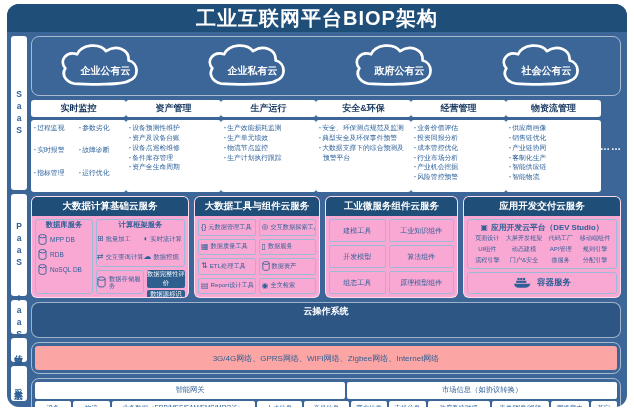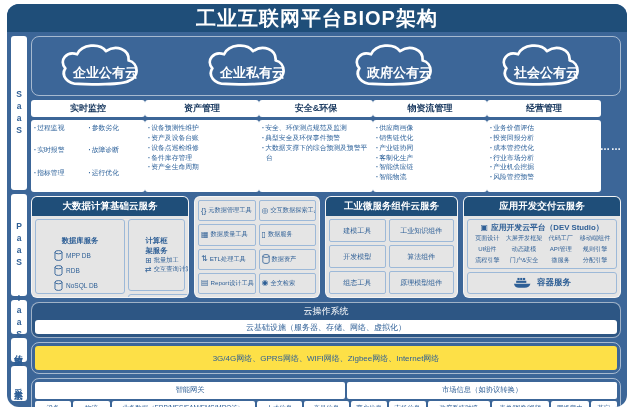--- a/index.html
+++ b/index.html
@@ -17,42 +17,42 @@
              writing-mode:vertical-lr;text-orientation:upright;letter-spacing:2px;}
   .sb-saas{height:154px}.sb-paas{height:102px}.sb-iaas{height:34px}.sb-trans{height:24px}.sb-coll{height:35px}
   
   .content{flex:1;display:flex;flex-direction:column;gap:4px;min-width:0;}
   .sec{border:1px solid rgba(255,255,255,.55);border-radius:8px;}
   
   .sec-clouds{height:58px;display:flex;align-items:center;justify-content:space-around;flex:none;}
   .cloud{position:relative;width:128px;height:50px;}
   .cloud svg{width:100%;height:100%;display:block;}
   .cloud-label{position:absolute;left:0;right:0;top:23px;text-align:center;color:#fff;
-               font-size:13px;font-weight:bold;}
+               font-size:10px;font-weight:bold;}
   
   .sec-saas{height:92px;display:flex;gap:0;flex:none;}
   .scol{flex:1;display:flex;flex-direction:column;gap:3px;min-width:0;}
   .scol-h{background:#fff;border-radius:3px;text-align:center;font-size:9px;font-weight:bold;
           color:#17375e;padding:2px 0;flex:none;}
   .scol-b{background:#fff;border-radius:3px;flex:1;padding:3px 2px 2px 3px;font-size:6.8px;
           color:#2f639b;line-height:1.5;overflow:hidden;}
   .it{display:block;padding-left:4px;text-indent:-4px;line-height:1.45;}
   .it::before{content:"·";margin-right:1px;font-weight:bold;}
   .grid2{display:grid;grid-template-columns:1fr 1fr;column-gap:0;}
   .saas-more{width:20px;flex:none;color:#fff;font-weight:bold;font-size:10px;
              display:flex;align-items:center;justify-content:center;letter-spacing:1px;}
   
   .sec-paas{height:102px;display:flex;gap:5px;flex:none;}
   .pbox{border:1px solid rgba(255,255,255,.6);border-radius:6px;overflow:hidden;
-        display:flex;flex-direction:column;background:#e5e5e5;}
+        display:flex;flex-direction:column;background:#f9a8d4;}
   .pb1{width:156px;flex:none}.pb2{width:124px;flex:none}.pb3{width:156px;flex:none}.pb4{flex:1}
   .pbox-h{background:#1f4e79;color:#fff;font-weight:bold;font-size:9.5px;text-align:center;
           padding:3px 0;flex:none;}
   .pbox-b{flex:1;padding:3px;display:flex;gap:3px;min-height:0;}
-  .sub{border:1px solid #9db9d8;border-radius:3px;padding:16px;}
+  .sub{border:1px solid #9db9d8;border-radius:3px;padding:0;}
   .sub-t{font-size:7.3px;font-weight:bold;color:#2e5f96;text-align:center;}
   .dbsvc{width:56px;flex:none;display:flex;flex-direction:column;}
   .dbrow{display:flex;align-items:center;gap:3px;font-size:6.5px;color:#2e5f96;margin-top:4px;padding-left:2px;}
   .b1right{flex:1;display:flex;flex-direction:column;gap:3px;min-width:0;}
   .compute{flex:1;display:flex;flex-direction:column;}
   .cgrid{flex:1;display:grid;grid-template-columns:1.05fr 1fr;align-items:center;}
   .cit{display:flex;align-items:center;gap:2px;font-size:6.3px;color:#2e5f96;white-space:nowrap;}
   .ic{font-size:8px;line-height:1;color:#2e5f96;}
   .b1bottom{display:flex;gap:3px;height:24px;flex:none;}
   .storage{width:46px;flex:none;display:flex;align-items:center;gap:3px;font-size:6.3px;
@@ -72,26 +72,26 @@
   .dev-grid{flex:1;display:grid;grid-template-columns:1fr 1.25fr 1fr 1.1fr;align-items:center;
             font-size:6.1px;color:#2e5f96;text-align:center;}
   .containerbox{border:1px solid #9db9d8;border-radius:3px;height:20px;flex:none;
                 display:flex;align-items:center;justify-content:center;gap:5px;
                 font-size:8.5px;font-weight:bold;color:#2e5f96;}
   .mgrid{flex:1;display:grid;grid-template-columns:1fr 1.15fr;gap:3px;}
   .mitem{border:1px solid #9db9d8;border-radius:2px;display:flex;align-items:center;
          justify-content:center;font-size:7px;color:#2e5f96;text-align:center;}
   
   .sec-iaas{height:34px;background:#2d5684;display:flex;flex-direction:column;flex:none;overflow:hidden;}
-  .iaas-h{color:#fff;font-weight:normal;font-size:9px;text-align:center;padding:2px 0;flex:none;}
+  .iaas-h{color:#fff;font-weight:bold;font-size:9px;text-align:center;padding:2px 0;flex:none;}
   .iaas-b{background:#fff;border-radius:3px;margin:0 3px 3px;flex:1;display:flex;align-items:center;
           justify-content:center;font-size:8px;color:#2e5f96;}
   
   .sec-trans{height:24px;padding:3px;flex:none;}
-  .trans-b{background:#fde047;border-radius:3px;height:100%;display:flex;align-items:center;
+  .trans-b{background:#fca5a5;border-radius:3px;height:100%;display:flex;align-items:center;
            justify-content:center;font-size:8px;color:#2e5f96;}
   
   .sec-coll{height:35px;padding:3px;display:flex;flex-direction:column;gap:2px;flex:none;}
   .coll-row{display:flex;gap:2px;flex:1;min-height:0;}
   .cbox{background:#fff;border-radius:2px;display:flex;align-items:center;justify-content:center;
         font-size:7.3px;color:#2e5f96;white-space:nowrap;overflow:hidden;padding:0 1px;}
   .gw{flex:1.15}.cmp{flex:1}
   .coll-row2 .cbox{font-size:6.4px;flex:1;}
   .coll-row2 .c2{flex:4.1}.coll-row2 .c3{flex:1.25}.coll-row2 .c4{flex:1.25}
   .coll-row2 .c7{flex:1.75}.coll-row2 .c8{flex:1.6}.coll-row2 .c9{flex:1.05}.coll-row2 .c10{flex:0.7}
@@ -157,47 +157,56 @@
           <div class="scol-h">资产管理</div>
           <div class="scol-b">
             <span class="it">设备预测性维护</span>
             <span class="it">资产及设备台账</span>
             <span class="it">设备点巡检维修</span>
             <span class="it">备件库存管理</span>
             <span class="it">资产全生命周期</span>
           </div>
         </div>
         <div class="scol">
+          <div class="scol-h">生产运行</div>
+          <div class="scol-b">
+            <span class="it">生产效能损耗监测</span>
+            <span class="it">生产单元绩效</span>
+            <span class="it">物流节点监控</span>
+            <span class="it">生产计划执行跟踪</span>
+          </div>
+        </div>
+        <div class="scol">
           <div class="scol-h">安全&amp;环保</div>
           <div class="scol-b">
             <span class="it">安全、环保测点规范及监测</span>
             <span class="it">典型安全及环保事件预警</span>
             <span class="it">大数据支撑下的综合预测及预警平台</span>
+          </div>
+        </div>
+        <div class="scol">
+          <div class="scol-h">经营管理</div>
+          <div class="scol-b">
+            <span class="it">业务价值评估</span>
+            <span class="it">投资回报分析</span>
+            <span class="it">成本管控优化</span>
+            <span class="it">行业市场分析</span>
+            <span class="it">产业机会挖掘</span>
+            <span class="it">风险管控预警</span>
           </div>
         </div>
         <div class="scol">
           <div class="scol-h">物资流管理</div>
           <div class="scol-b">
             <span class="it">供应商画像</span>
             <span class="it">销售链优化</span>
             <span class="it">产业链协同</span>
             <span class="it">客制化生产</span>
             <span class="it">智能供应链</span>
             <span class="it">智能物流</span>
-          </div>
-        </div>
-        <div class="scol">
-          <div class="scol-h">经营管理</div>
-          <div class="scol-b">
-            <span class="it">业务价值评估</span>
-            <span class="it">投资回报分析</span>
-            <span class="it">成本管控优化</span>
-            <span class="it">行业市场分析</span>
-            <span class="it">产业机会挖掘</span>
-            <span class="it">风险管控预警</span>
           </div>
         </div>
         <div class="saas-more">……</div>
       </div>
 
       <div class="sec-paas">
         <div class="pbox pb1">
           <div class="pbox-h">大数据计算基础云服务</div>
           <div class="pbox-b">
             <div class="sub dbsvc">
@@ -257,20 +266,21 @@
                 <div class="tags">
                   <div class="tag">数据完整性评价</div>
                   <div class="tag">数据源标识</div>
                 </div>
               </div>
             </div>
           </div>
         </div>
 
         <div class="pbox pb2">
+          <div class="pbox-h">大数据工具与组件云服务</div>
           <div class="pbox-b tcols">
             <div class="tcol">
               <div class="titem">
                   <span class="ic">{}</span>
                   <span>元数据管理工具</span>
                 </div>
               <div class="titem">
                   <span class="ic">▦</span>
                   <span>数据质量工具</span>
                 </div>
@@ -353,21 +363,20 @@
                   </g>
                 </svg>
               <span>容器服务</span>
             </div>
           </div>
         </div>
       </div>
 
       <div class="sec sec-iaas">
         <div class="iaas-h">云操作系统</div>
-        <div class="iaas-b">云基础设施（服务器、存储、网络、虚拟化）</div>
       </div>
 
       <div class="sec sec-trans">
         <div class="trans-b">3G/4G网络、GPRS网络、WIFI网络、Zigbee网络、Internet网络</div>
       </div>
 
       <div class="sec sec-coll">
         <div class="coll-row">
           <div class="cbox gw">智能网关</div>
           <div class="cbox cmp">市场信息（如协议转换）</div>

